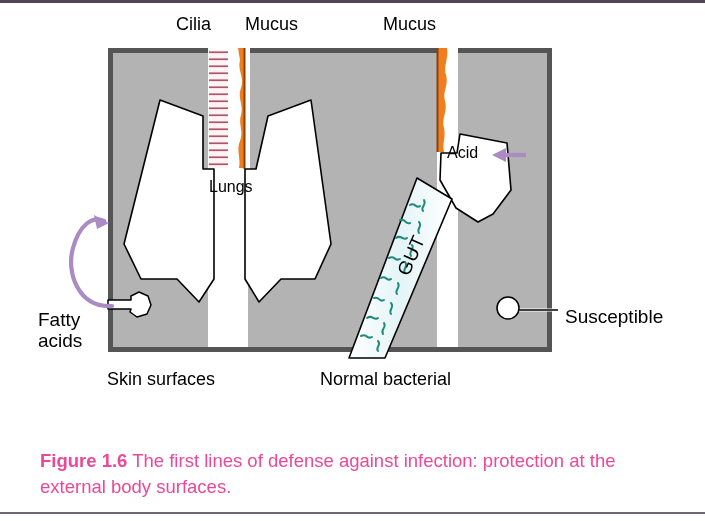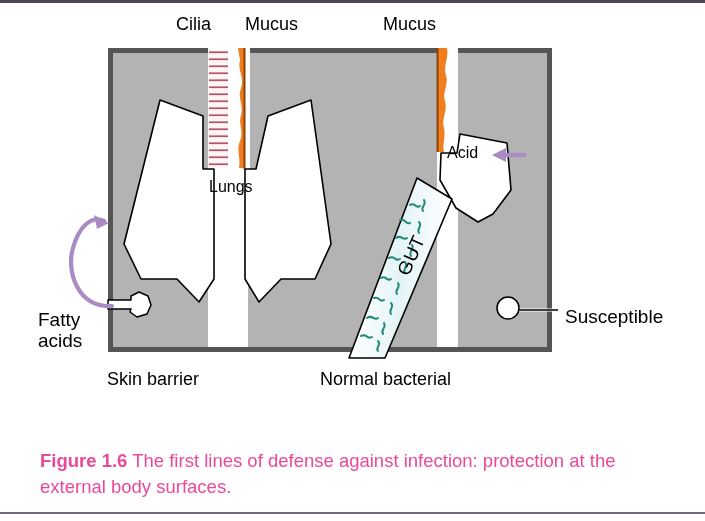--- a/index.html
+++ b/index.html
@@ -190,21 +190,21 @@
 
   <div class="lbl lbl-inner" style="left:209px; top:178px;">Lungs</div>
 
   <div class="lbl lbl-inner" style="left:447px; top:144px;">Acid</div>
 
   <div class="lbl lbl-side" style="left:38px; top:309px;">Fatty</div>
   <div class="lbl lbl-side" style="left:38px; top:330px;text-align:right;">acids</div>
 
   <div class="lbl lbl-side" style="left:565px; top:306px;">Susceptible</div>
 
-  <div class="lbl lbl-bottom" style="left:107px; top:369px;">Skin barrier</div>
+  <div class="lbl lbl-bottom" style="left:107px; top:369px;">Skin surfaces</div>
 
   <div class="lbl lbl-bottom" style="left:320px; top:369px;">Normal bacterial</div>
 
   <div id="caption">
     <b>Figure 1.6</b><span> The first lines of defense against infection: protection at the external body surfaces.</span>
   </div>
 
 </div>
 
 </body></html>

